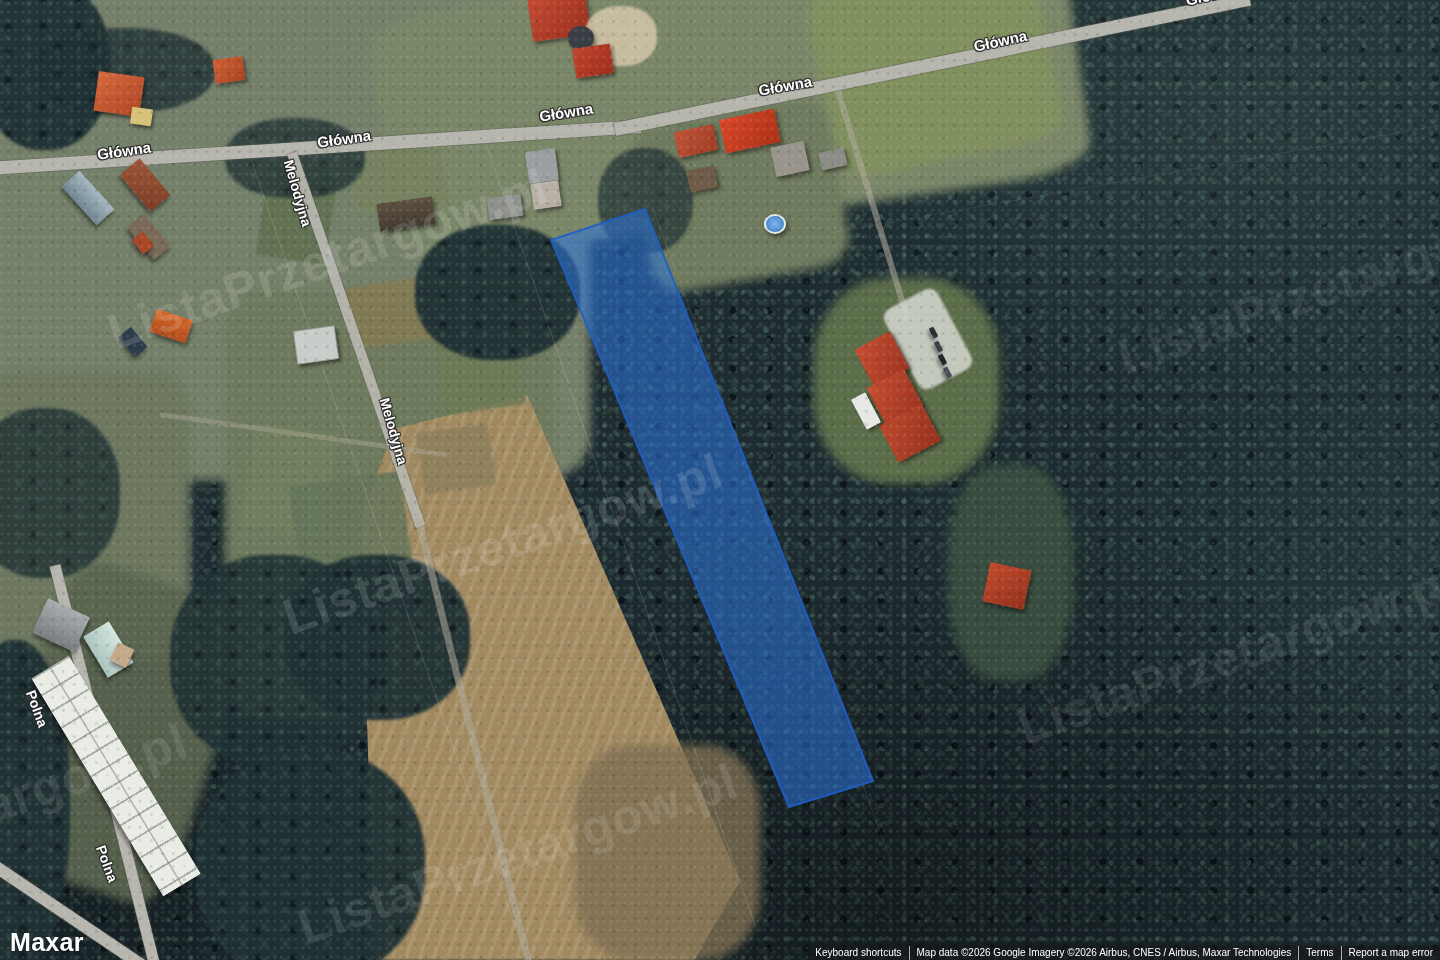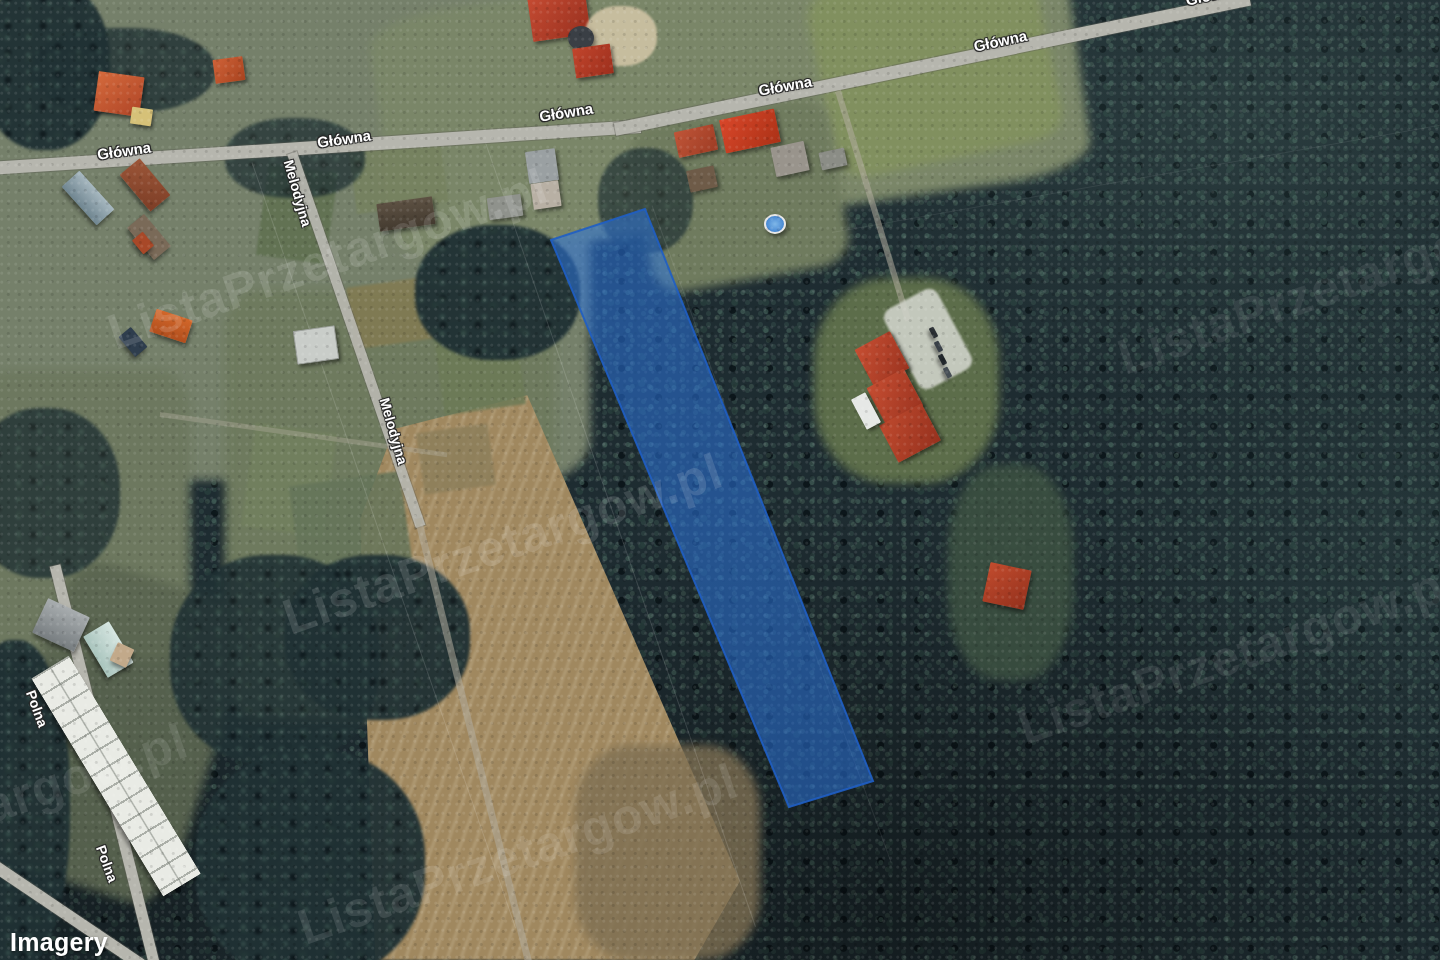--- a/index.html
+++ b/index.html
@@ -171,16 +171,25 @@
   <span class="rlabel" style="left:316px;top:134px;transform:rotate(-8deg);">Główna</span>
   <span class="rlabel" style="left:538px;top:108px;transform:rotate(-9deg);">Główna</span>
   <span class="rlabel" style="left:757px;top:82px;transform:rotate(-10deg);">Główna</span>
   <span class="rlabel" style="left:972px;top:38px;transform:rotate(-12deg);">Główna</span>
   <span class="rlabel" style="left:1184px;top:-8px;transform:rotate(-12deg);">Główna</span>
   <span class="rlabel small" style="left:296px;top:158px;transform:rotate(74deg);">Melodyjna</span>
   <span class="rlabel small" style="left:392px;top:396px;transform:rotate(74deg);">Melodyjna</span>
   <span class="rlabel small" style="left:38px;top:688px;transform:rotate(70deg);">Polna</span>
   <span class="rlabel small" style="left:108px;top:843px;transform:rotate(70deg);">Polna</span>
 
-  <div id="glogo">Imagery</div>
+  <div id="glogo">Maxar</div>
 
+  <div id="attrbar">
+    <span class="seg">Keyboard shortcuts</span>
+    <span class="seg">
+      <span style="position:static;">Map data ©2026 Google</span>
+      <span style="position:static;">Imagery ©2026 Airbus, CNES / Airbus, Maxar Technologies</span>
+    </span>
+    <a class="seg" href="#">Terms</a>
+    <a class="seg" href="#">Report a map error</a>
+  </div>
 
 </div>
 
 </body></html>

